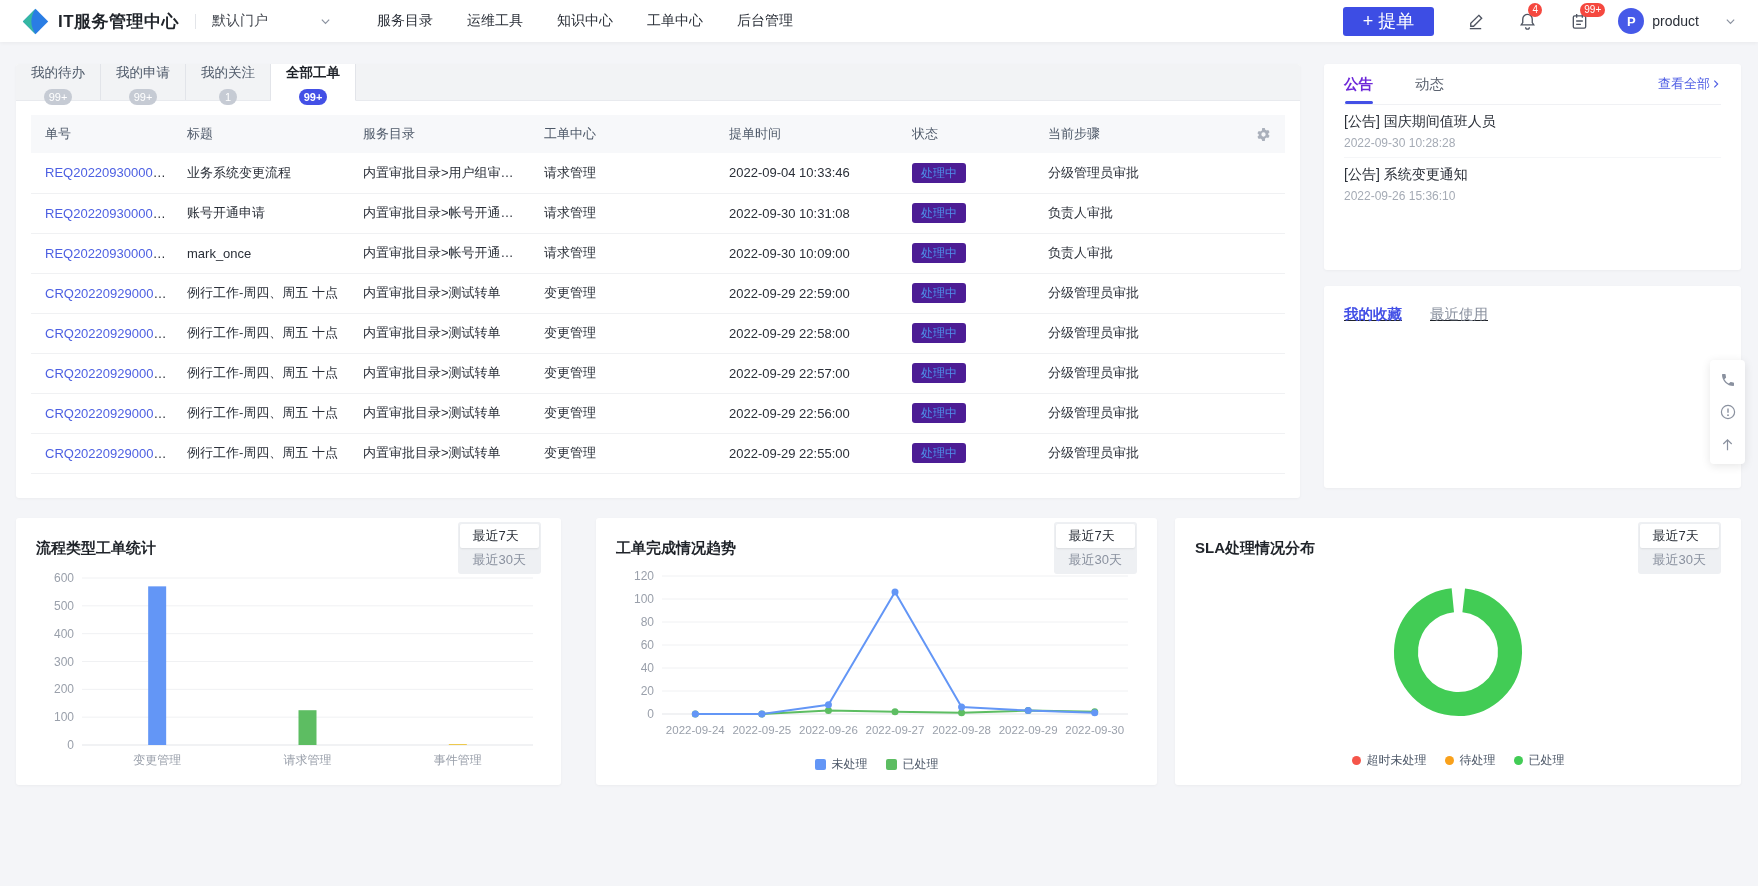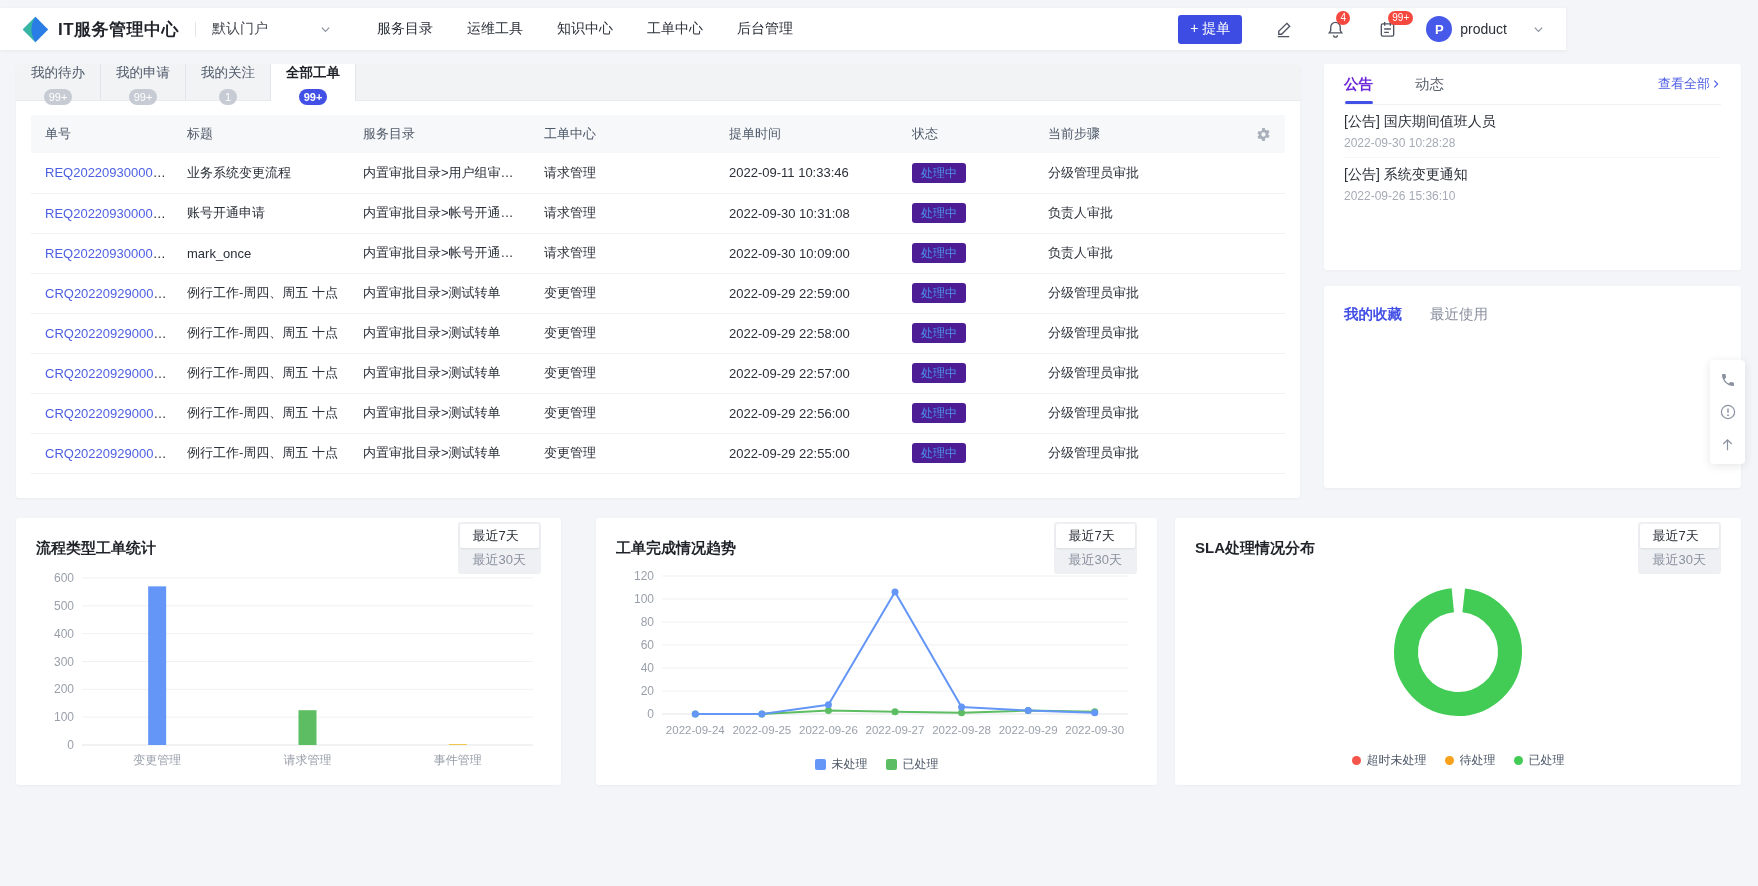--- a/index.html
+++ b/index.html
@@ -1,31 +1,31 @@
 <!DOCTYPE html>
 <html><head>
 <meta charset="utf-8">
 <style>
   * { margin:0; padding:0; box-sizing:border-box; }
   html,body { width:1758px; height:886px; }
   body { font-family:"Liberation Sans","DejaVu Sans",sans-serif; background:#f4f5f8; position:relative; overflow:hidden; color:#1f2329; }
   .card { position:absolute; background:#fff; border-radius:3px; box-shadow:0 1px 3px rgba(0,0,0,.04); }
 
   
-  .navbar { position:absolute; top:8px; left:0; width:1566px; height:42px; background:#fff; display:flex; align-items:center; padding:0 22px; box-shadow:0 1px 4px rgba(0,0,0,.05); z-index:9; }
+  .navbar { position:absolute; top:0; left:0; width:1758px; height:42px; background:#fff; display:flex; align-items:center; padding:0 22px; box-shadow:0 1px 4px rgba(0,0,0,.05); z-index:9; }
   .logo { width:27px; height:27px; margin-right:9px; flex:none; }
   .app-title { font-size:17px; font-weight:bold; letter-spacing:.5px; white-space:nowrap; }
   .nav-divider { width:1px; height:15px; background:#e3e5e9; margin:0 16px; }
   .portal { display:flex; align-items:center; font-size:14px; color:#42464e; cursor:pointer; }
   .portal .chev { margin-left:52px; }
   .chev { width:11px; height:11px; }
   #nav-menu { display:flex; gap:34px; margin-left:46px; font-size:14px; color:#2a2f38; }
   #nav-menu .nav-item { cursor:pointer; white-space:nowrap; }
   .nav-right { margin-left:auto; display:flex; align-items:center; }
-  .submit-btn { background:#3d4de4; color:#fff; font-size:14px; border:none; border-radius:3px; height:29px; padding:0 12px; cursor:pointer; white-space:nowrap; }
+  .submit-btn { background:#3d4de4; color:#fff; font-size:18px; border:none; border-radius:3px; height:29px; padding:0 20px; cursor:pointer; white-space:nowrap; }
   .icon-btn { position:relative; margin-left:30px; width:22px; height:22px; cursor:pointer; display:flex; align-items:center; justify-content:center; }
   .icon-btn svg { stroke:#4e5461; }
   .red-badge { position:absolute; top:-7px; left:12px; background:#f5483f; color:#fff; font-size:10px; line-height:14px; height:14px; min-width:14px; padding:0 4px; border-radius:8px; text-align:center; white-space:nowrap; }
   .avatar { width:26px; height:26px; border-radius:50%; background:#4659e8; color:#fff; font-size:13px; font-weight:bold; display:flex; align-items:center; justify-content:center; margin-left:28px; }
   .user-name { font-size:14px; margin-left:8px; color:#2a2f38; }
   .user-chev { margin-left:26px; }
 
   
   .wo-card { left:16px; top:64px; width:1284px; height:434px; overflow:hidden; }
   .wo-tabs { display:flex; background:#f2f3f5; border-bottom:1px solid #e8eaee; height:37px; }
@@ -46,21 +46,21 @@
   .n-tab { font-size:14.5px; color:#5c6370; margin-right:42px; cursor:pointer; height:100%; display:flex; align-items:center; position:relative; }
   .n-tab.active { color:#6d28d9; font-weight:bold;align-items:center; }
   .n-tab.active::after { content:""; position:absolute; bottom:0; left:50%; transform:translateX(-50%); width:28px; height:3px; background:#4350e6; border-radius:2px; }
   .view-all { margin-left:auto; font-size:13px; color:#4e5de4; cursor:pointer; display:flex; align-items:center; gap:1px; }
   #notice-list { list-style:none; }
   #notice-list li { padding:8px 0 7px; border-bottom:1px solid #f5f6f8; }
   #notice-list li:last-child { border-bottom:none; }
   .notice-title { font-size:14px; color:#2a2f38; cursor:pointer; }
   .notice-time { font-size:12px; color:#a5abb5; margin-top:5px; }
   .fav-card { left:1324px; top:286px; width:417px; height:202px; padding:19px 20px; }
-  .fav-tabs { display:flex; gap:28px; font-size:14.5px; }
+  .fav-tabs { display:flex; gap:28px; font-size:14.5px;text-decoration:underline; }
   .fav-tab { color:#8a919f; cursor:pointer; }
   .fav-tab.active { color:#4350e6; font-weight:bold; }
 
   
   .chart-card { top:518px; height:267px; }
   .chart-head { display:flex; justify-content:space-between; align-items:center; padding:16px 20px 0; height:44px; }
   .chart-title { font-size:15px; font-weight:bold; color:#1f2329; }
   .range-toggle { display:flex; background:#eef0f3; border-radius:3px; padding:2px;flex-direction:column; }
   .range-btn { padding:3px 13px; font-size:13px; color:#8a919f; border-radius:2px; cursor:pointer; white-space:nowrap; }
   .range-btn.active { background:#fff; color:#2a2f38; box-shadow:0 1px 2px rgba(0,0,0,.08); }
@@ -172,21 +172,21 @@
           </svg>
         </th>
       </tr>
     </thead>
     <tbody id="wo-tbody">
         <tr>
           <td><a>REQ20220930000003</a></td>
           <td>业务系统变更流程</td>
           <td>内置审批目录&gt;用户组审批...</td>
           <td>请求管理</td>
-          <td>2022-09-11 10:33:46</td>
+          <td>2022-09-04 10:33:46</td>
           <td><span class="status-badge">处理中</span></td>
           <td>分级管理员审批</td>
           <td></td>
         </tr>
         <tr>
           <td><a>REQ20220930000002</a></td>
           <td>账号开通申请</td>
           <td>内置审批目录&gt;帐号开通申请</td>
           <td>请求管理</td>
           <td>2022-09-30 10:31:08</td>

